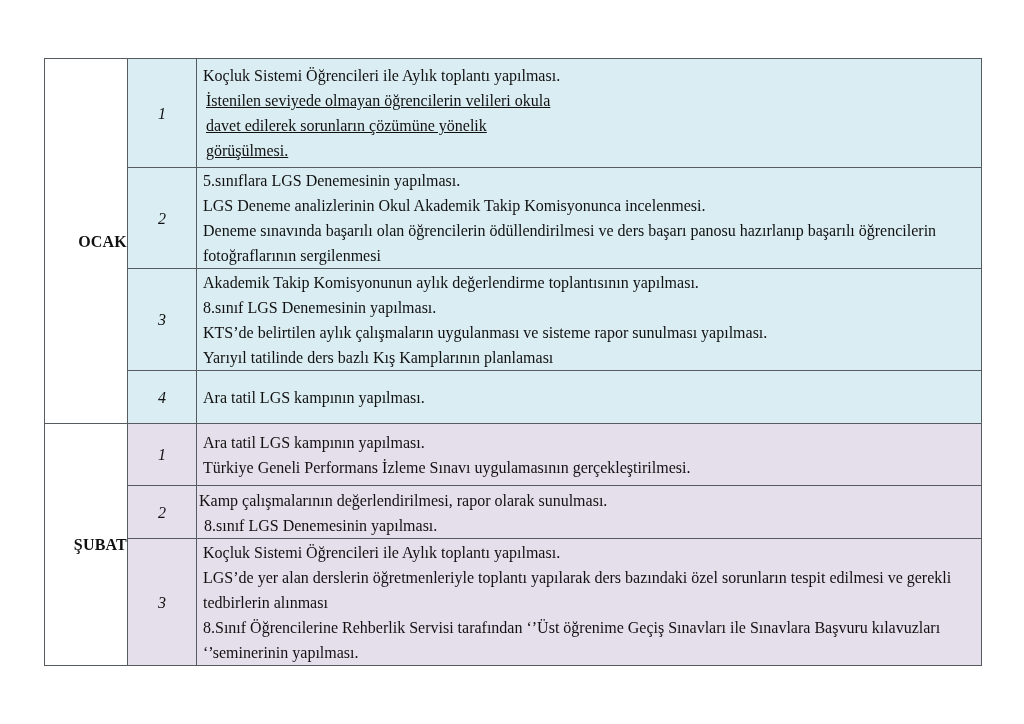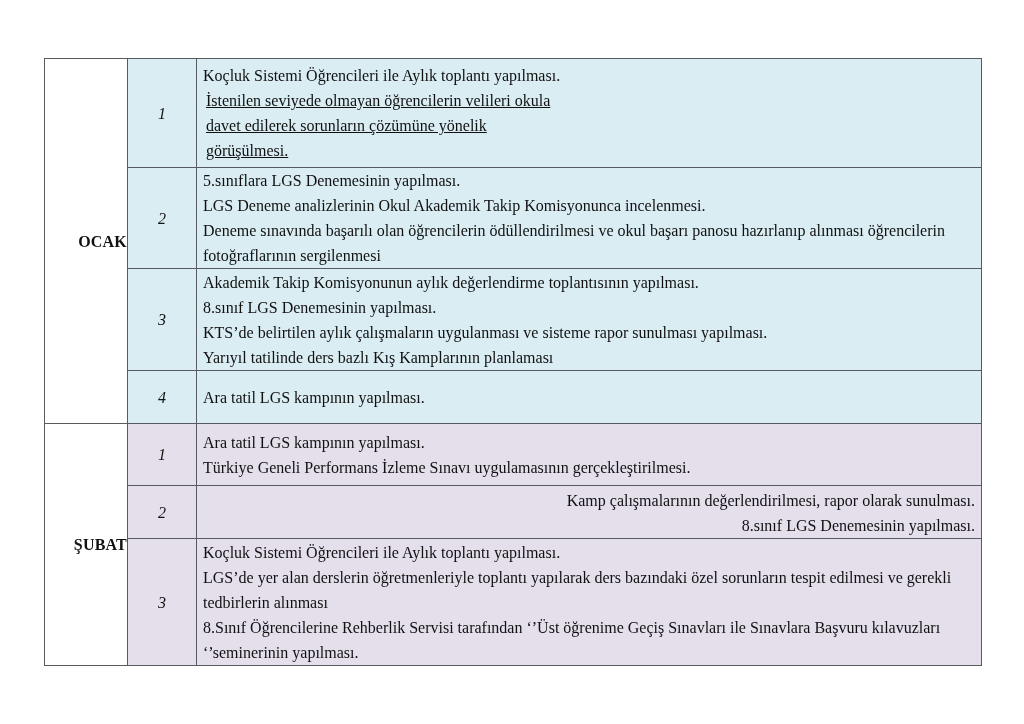--- a/index.html
+++ b/index.html
@@ -57,21 +57,21 @@
     .indent1 { padding-left: 3px; text-decoration: underline; }
 
     tr.r-o1 { height: 109px; }
     tr.r-o2 { height: 101px; }
     tr.r-o3 { height: 102px; }
     tr.r-o4 { height: 53px; }
     tr.r-s1 { height: 62px; }
     tr.r-s2 { height: 50px; }
     tr.r-s3 { height: 127px; }
 
-    tr.r-s2 td.act-cell { line-height: 16px; vertical-align: top; padding-top: 2px !important; padding-left: 2px !important; text-align: right; }
+    tr.r-s2 td.act-cell { line-height: 16px; vertical-align: top; padding-top: 2px !important; padding-left: 2px !important; }
     tr.r-s2 .l2 { padding-left: 5px; }
     tr.r-o4 td.act-cell { vertical-align: middle; }
   </style>
 </head>
 <body>
 
 <table id="plan-table">
   <colgroup>
     <col class="c-month">
     <col class="c-week">
@@ -87,21 +87,21 @@
         <span class="line indent1">İstenilen seviyede olmayan öğrencilerin velileri okula</span>
         <span class="line indent1">davet edilerek sorunların çözümüne yönelik</span>
         <span class="line indent1">görüşülmesi.</span>
       </td>
     </tr>
     <tr class="ocak r-o2">
       <td class="week-cell">2</td>
       <td class="act-cell">
         <span class="line">5.sınıflara LGS Denemesinin yapılması.</span>
         <span class="line">LGS Deneme analizlerinin Okul Akademik Takip Komisyonunca incelenmesi.</span>
-        <span class="line wrap">Deneme sınavında başarılı olan öğrencilerin ödüllendirilmesi ve okul başarı panosu hazırlanıp alınması öğrencilerin fotoğraflarının sergilenmesi</span>
+        <span class="line wrap">Deneme sınavında başarılı olan öğrencilerin ödüllendirilmesi ve ders başarı panosu hazırlanıp başarılı öğrencilerin fotoğraflarının sergilenmesi</span>
       </td>
     </tr>
     <tr class="ocak r-o3">
       <td class="week-cell">3</td>
       <td class="act-cell">
         <span class="line">Akademik Takip Komisyonunun aylık değerlendirme toplantısının yapılması.</span>
         <span class="line">8.sınıf LGS Denemesinin yapılması.</span>
         <span class="line">KTS’de belirtilen aylık çalışmaların uygulanması ve  sisteme rapor sunulması yapılması.</span>
         <span class="line">Yarıyıl tatilinde ders bazlı Kış Kamplarının planlaması</span>
       </td>

